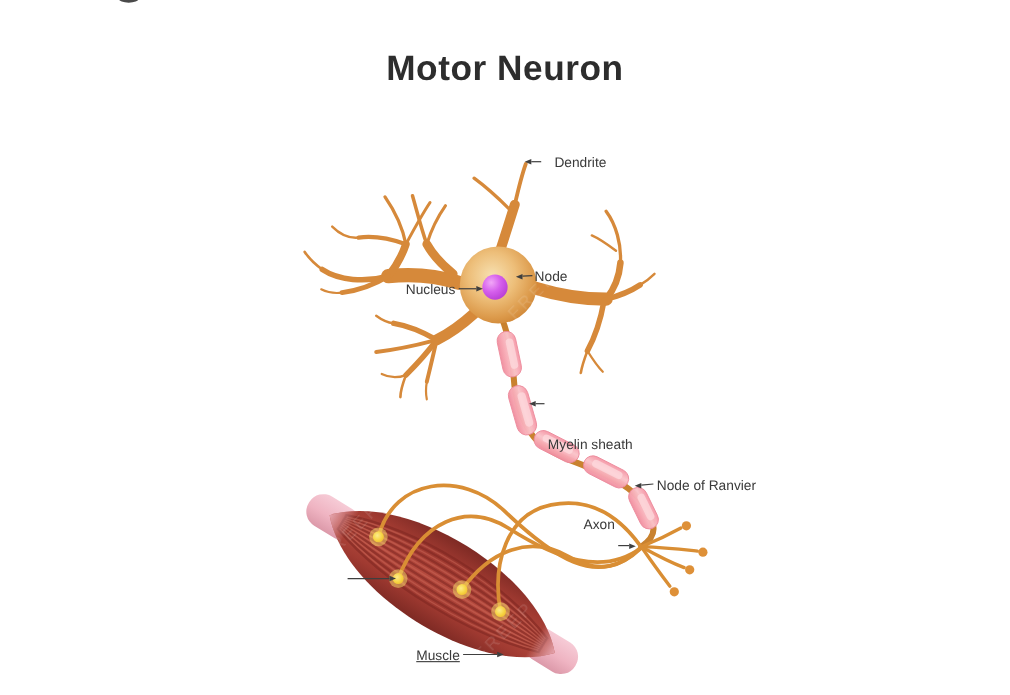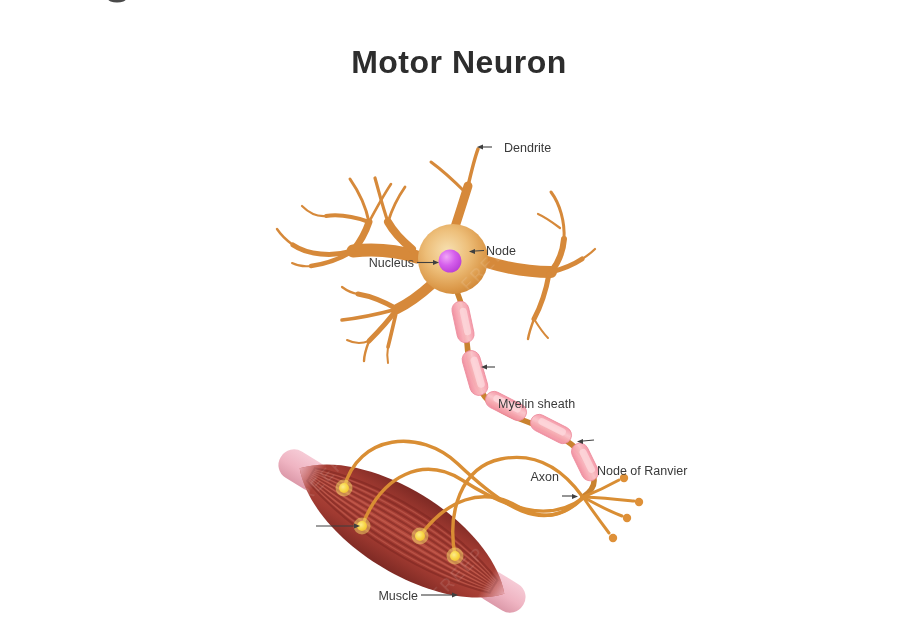--- a/index.html
+++ b/index.html
@@ -223,17 +223,17 @@
       <polygon points="458,595 452,592.5 452,597.5" stroke="none"></polygon>
     </g>
   </svg>
 
   <div class="title">Motor Neuron</div>
 
   <div class="lbl" style="left:504px;top:140px;">Dendrite</div>
   <div class="lbl" style="left:486px;top:243px;">Node</div>
   <div class="lbl right" style="left:368px;top:255px;width:46px;">Nucleus</div>
   <div class="lbl" style="left:498px;top:360px;margin-top:36px;">Myelin sheath</div>
-  <div class="lbl" style="left:597px;top:433px;margin-top:30px;">Node of Ranvier</div>
+  <div class="lbl" style="left:597px;top:433px;">Node of Ranvier</div>
   <div class="lbl right" style="left:527px;top:469px;width:32px;">Axon</div>
-  <div class="lbl right" style="left:378px;top:588px;width:40px;">Muscle</div>
+  <div class="lbl right" style="left:378px;top:588px;width:40px;text-decoration:underline;">Muscle</div>
 
 </div>
 
 </body></html>

